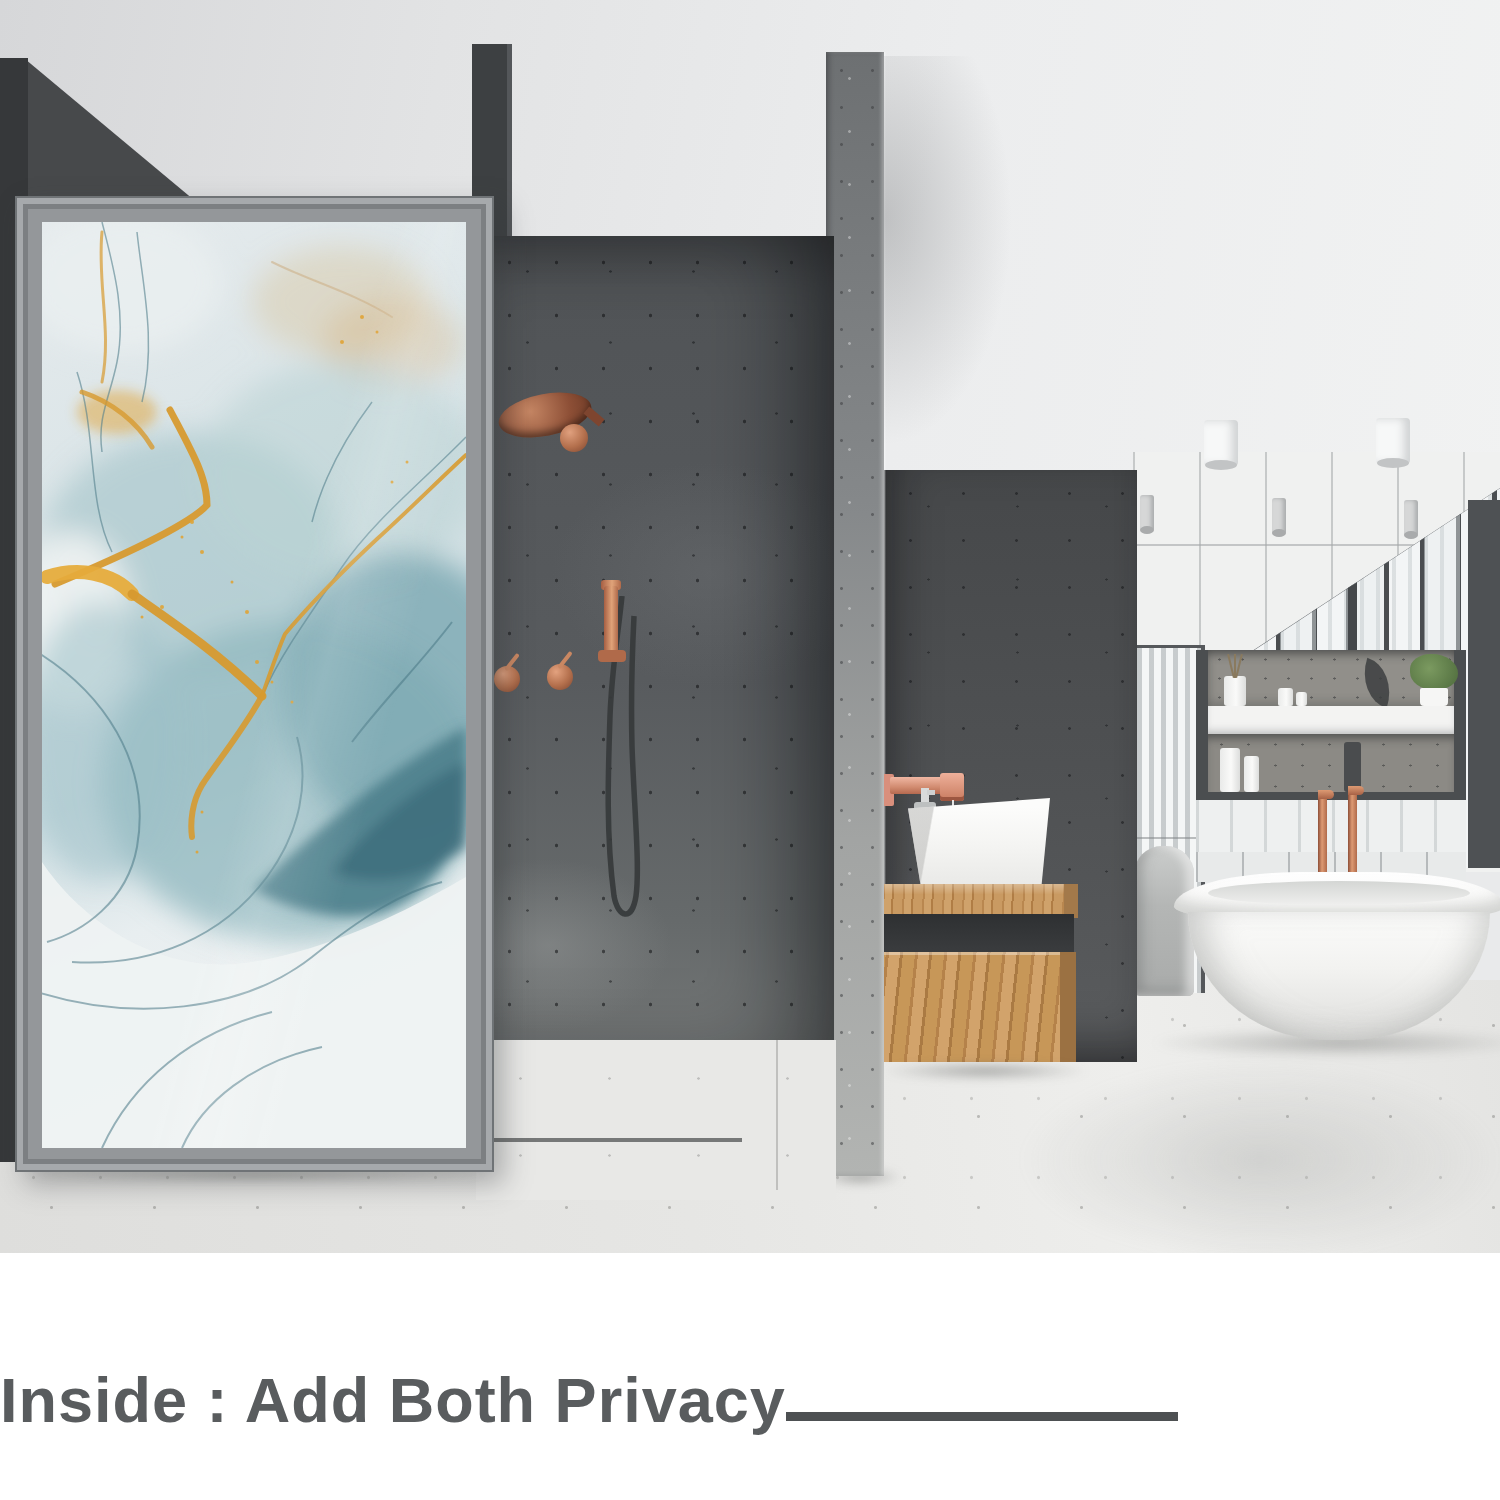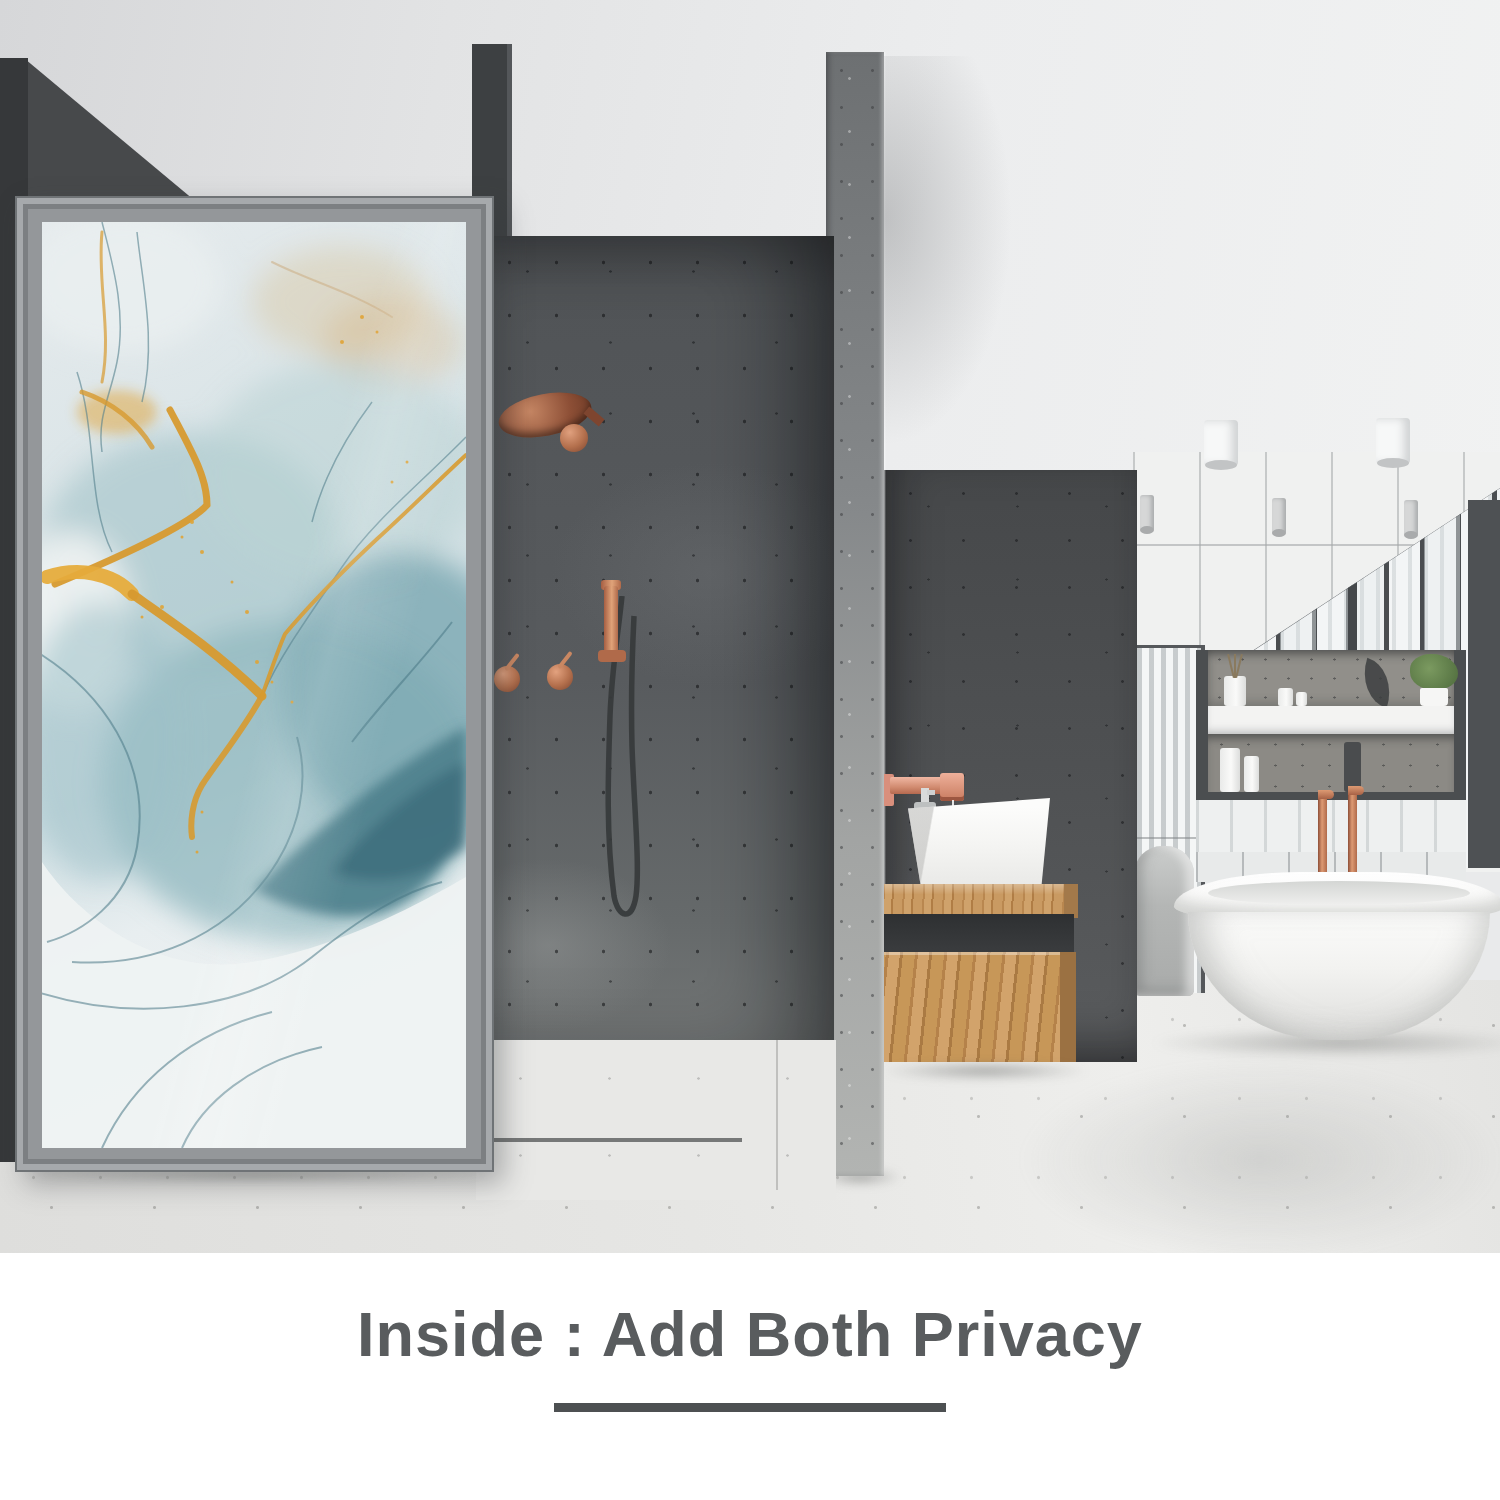--- a/index.html
+++ b/index.html
@@ -180,21 +180,21 @@
     background-image:radial-gradient(rgba(14,15,17,.5) 1px,transparent 1.7px);background-size:61px 57px;}
   .panel{left:15px;top:196px;width:475px;height:972px;background:#94979a;border:2px solid #6f7376;
     box-shadow:inset 0 0 0 6px #a6a9ac,inset 0 0 0 11px #7c7f82,10px 12px 26px rgba(55,57,59,.35);}
   .marble{position:absolute;left:25px;top:24px;width:424px;height:926px;overflow:hidden;}
   .marble-gloss{position:absolute;left:25px;top:24px;width:424px;height:926px;
     background:linear-gradient(105deg,transparent 52%,rgba(255,255,255,.14) 60%,transparent 72%);}
   .panel-floor-shadow{left:20px;top:1168px;width:470px;height:14px;filter:blur(4px);
     background:radial-gradient(closest-side,rgba(90,92,90,.4),transparent);}
   
   .caption{left:0;top:1253px;width:1500px;height:247px;background:#fff;
-    display:flex;flex-direction:column;align-items:center;padding-top:46px;box-sizing:border-box;}
+    display:flex;flex-direction:row;align-items:center;padding-top:46px;box-sizing:border-box;}
   .cap-line{font-size:63px;line-height:70px;font-weight:600;color:#595c5e;letter-spacing:1px;}
   .cap-bar{width:392px;height:9px;background:#4d5052;margin-top:34px;}
 </style>
 </head>
 <body>
 
 <div class="page">
   <div class="abs photo">
     <div class="abs ceiling"></div>
     <div class="abs floor"></div>

